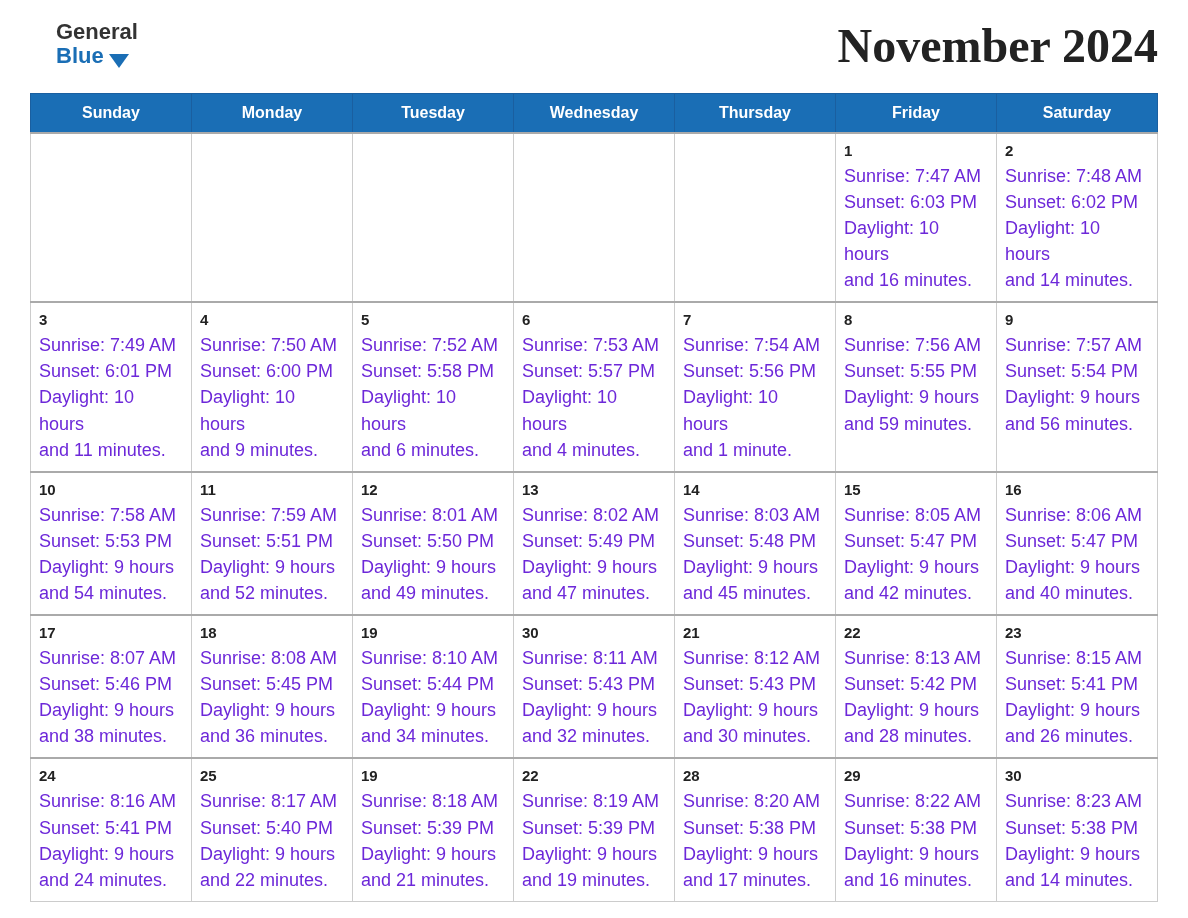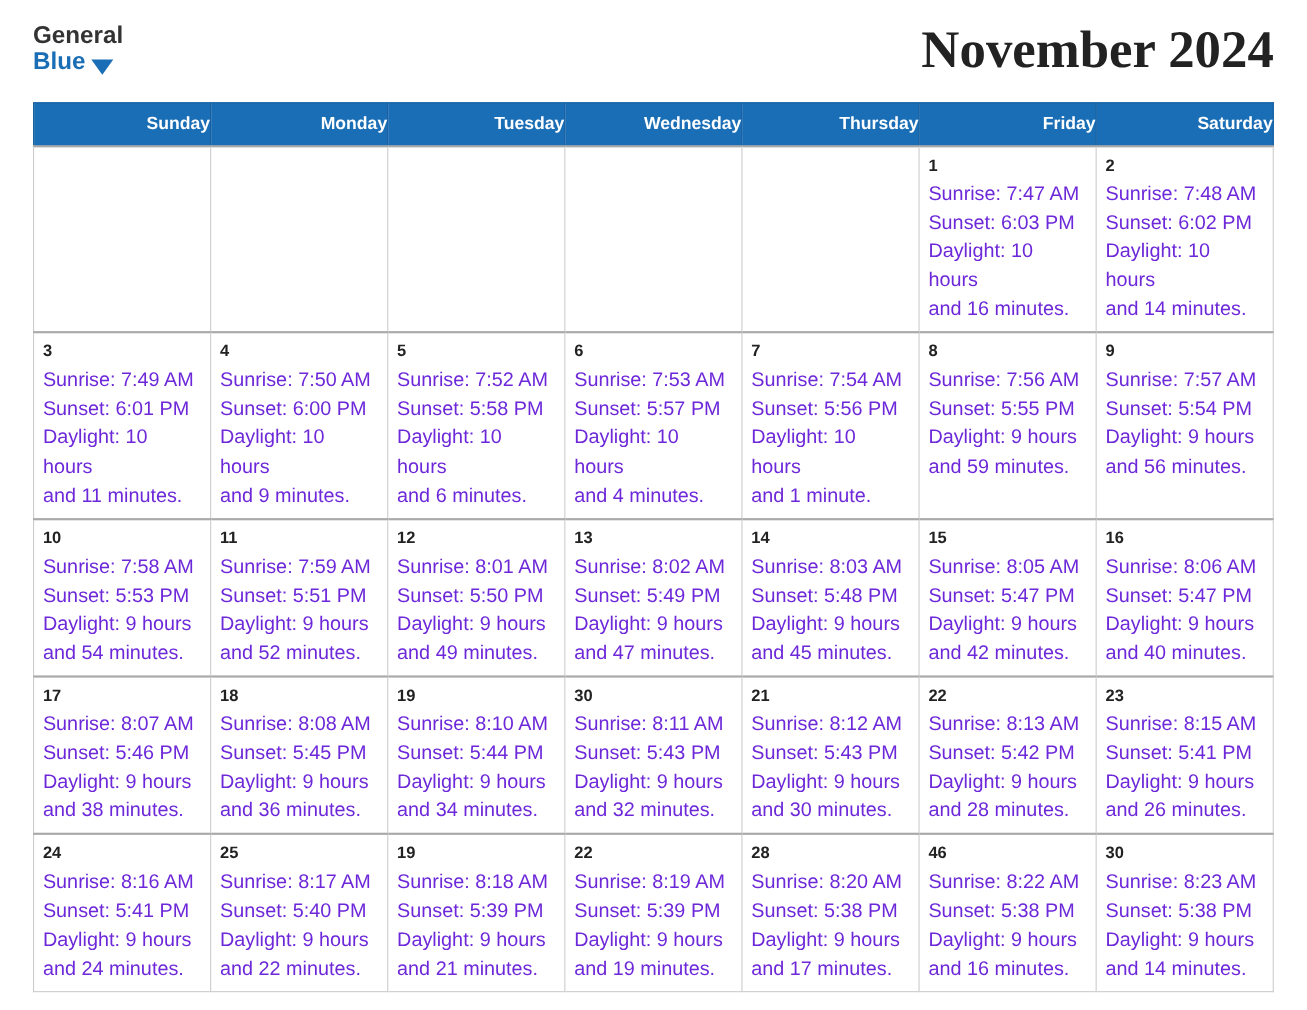--- a/index.html
+++ b/index.html
@@ -15,20 +15,21 @@
       justify-content: space-between;
       align-items: flex-start;
       margin-bottom: 20px;
     }
     .logo {
       display: flex;
       flex-direction: column;
       font-size: 22px;
       font-weight: bold;
       line-height: 1.1;
+      margin-left: 26px;
     }
     .logo-general {
       color: #333;
     }
     .logo-blue {
       color: #1a6eb5;
       display: flex;
       align-items: flex-end;
       gap: 2px;
     }
@@ -57,22 +58,22 @@
       margin-top: 4px;
     }
     .calendar {
       width: 100%;
       border-collapse: collapse;
       border: 1px solid #aaa;
     }
     .calendar th {
       background-color: #1a6eb5;
       color: #fff;
-      padding: 10px 0;
-      text-align: right;
+      padding: 10px 12px;
+      text-align: center;
       font-size: 16px;
       border: 1px solid #1a5fa0;
     }
     .calendar td {
       vertical-align: top;
       padding: 8px 8px;
       border: 1px solid #ccc;
       width: 14.28%;
       min-height: 110px;
       font-size: 13px;
@@ -245,21 +246,21 @@
         </td>
         <td>
           <div class="day-number">22</div>
           <div class="day-info">Sunrise: 8:19 AM<br>Sunset: 5:39 PM<br>Daylight: 9 hours<br>and 19 minutes.</div>
         </td>
         <td>
           <div class="day-number">28</div>
           <div class="day-info">Sunrise: 8:20 AM<br>Sunset: 5:38 PM<br>Daylight: 9 hours<br>and 17 minutes.</div>
         </td>
         <td>
-          <div class="day-number">46</div>
+          <div class="day-number">29</div>
           <div class="day-info">Sunrise: 8:22 AM<br>Sunset: 5:38 PM<br>Daylight: 9 hours<br>and 16 minutes.</div>
         </td>
         <td>
           <div class="day-number">30</div>
           <div class="day-info">Sunrise: 8:23 AM<br>Sunset: 5:38 PM<br>Daylight: 9 hours<br>and 14 minutes.</div>
         </td>
       </tr>
     </tbody>
 </table>
 

